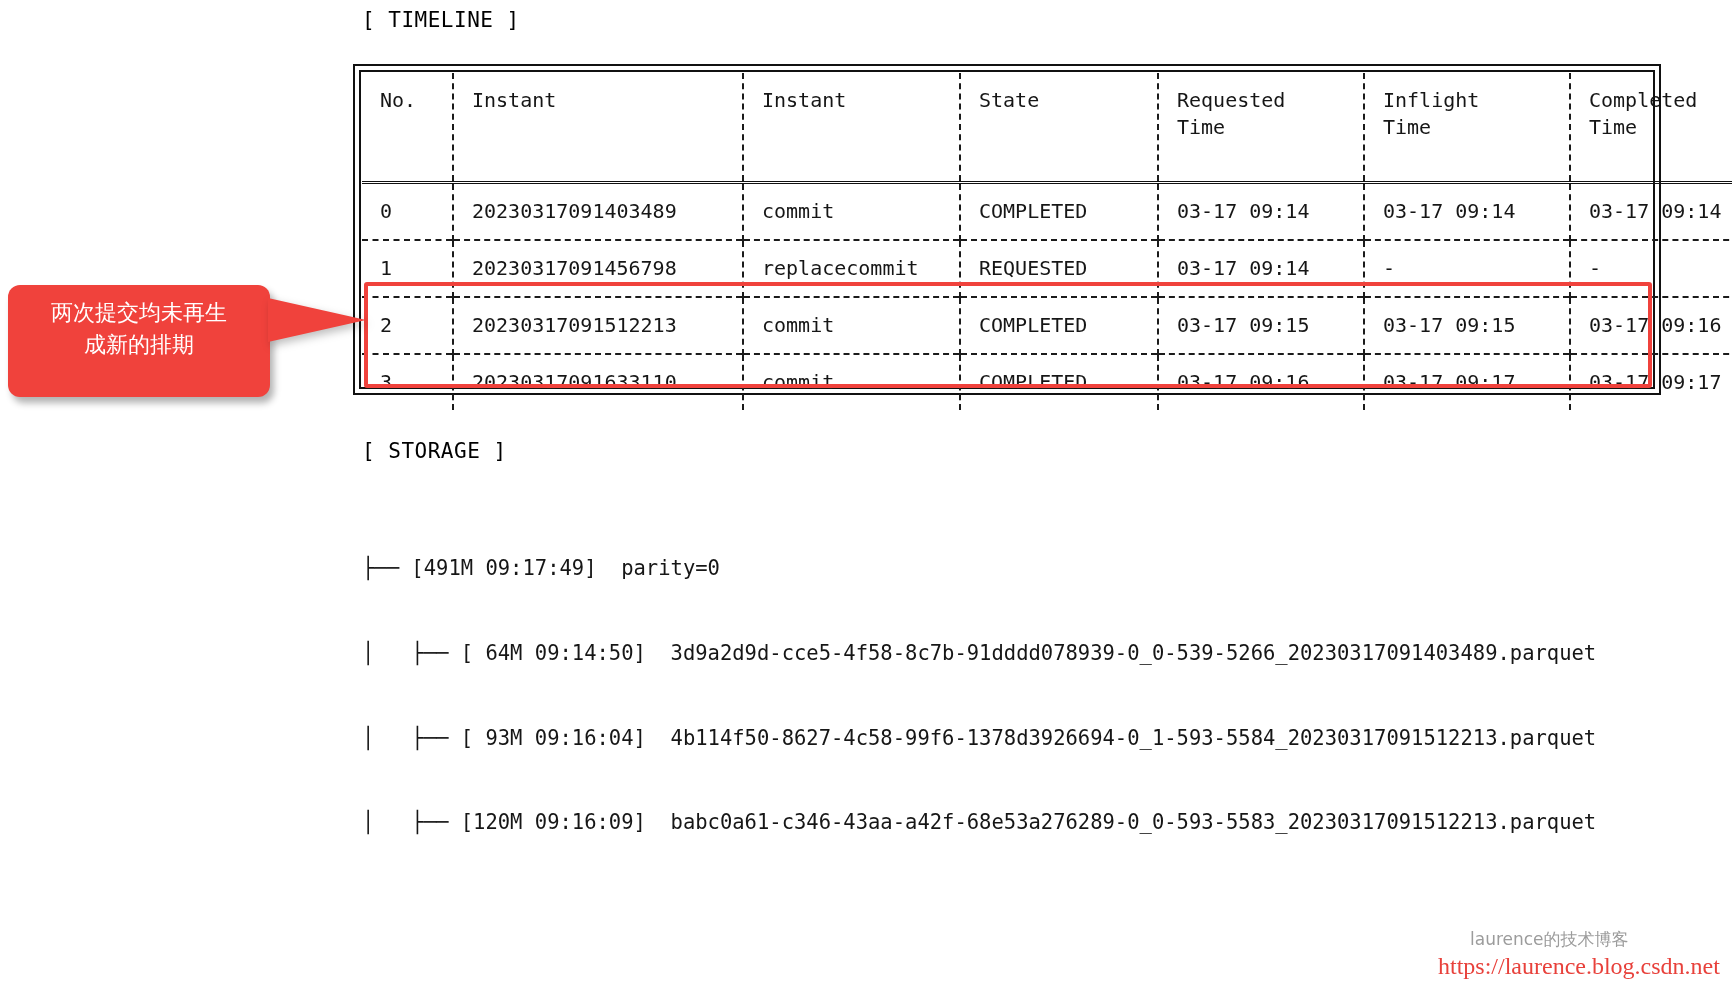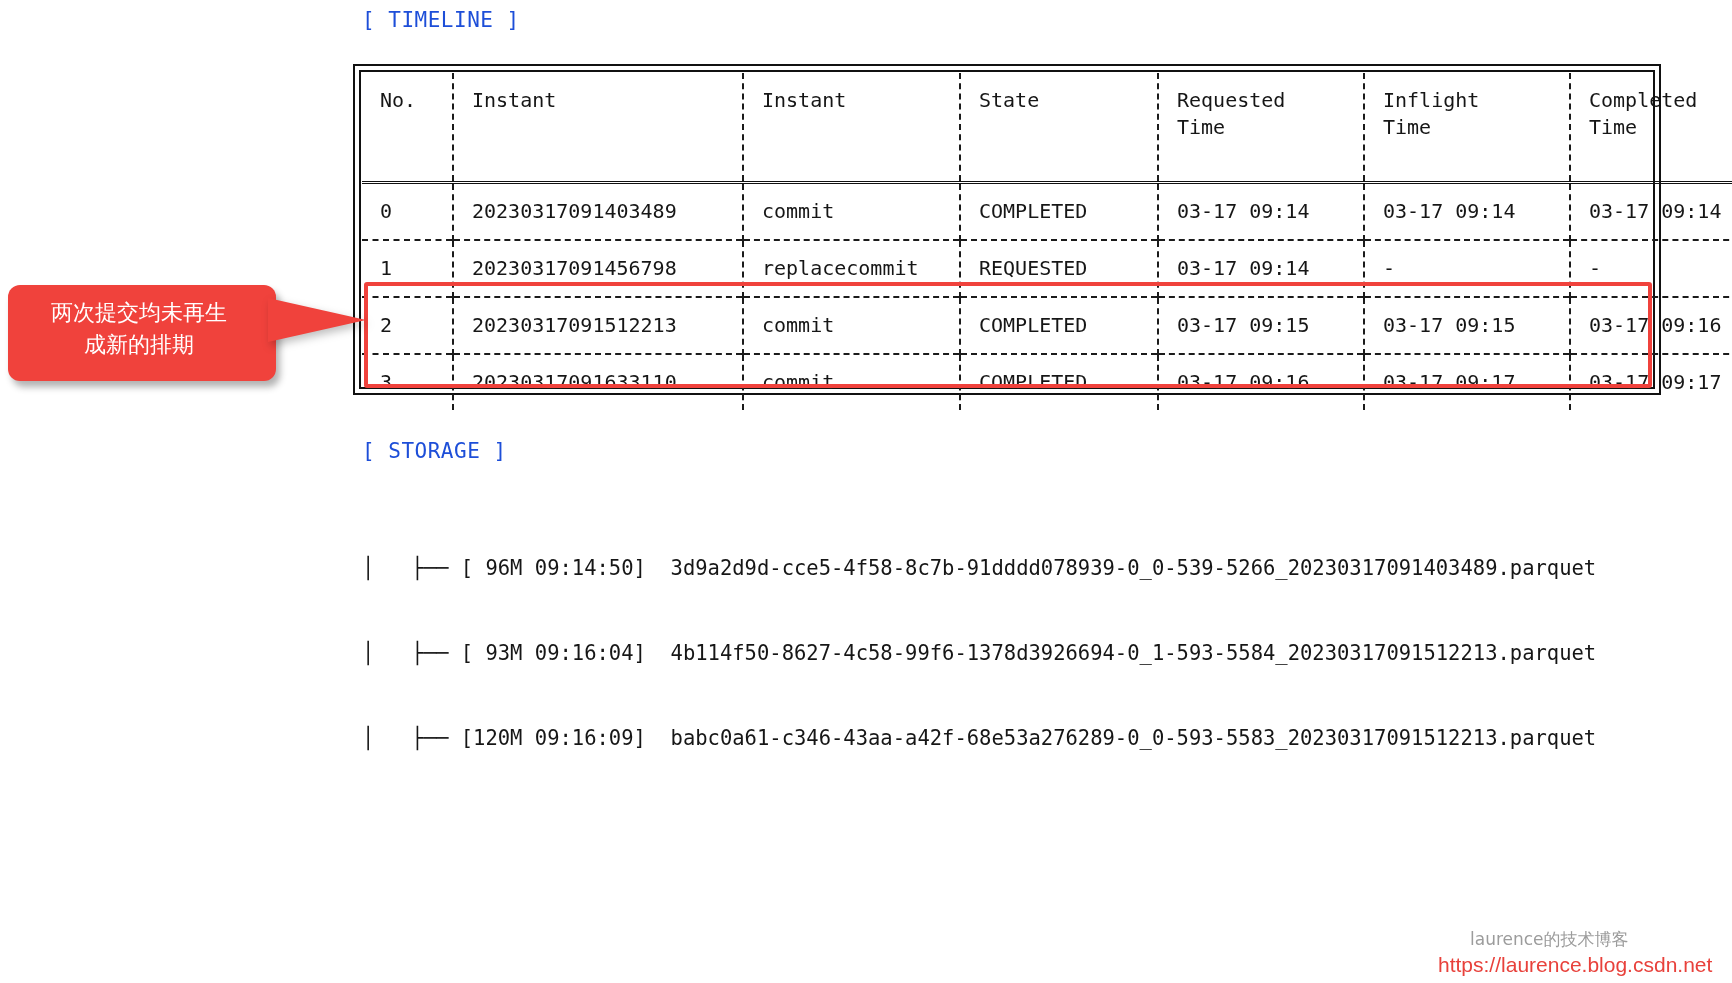--- a/index.html
+++ b/index.html
@@ -20,21 +20,21 @@
   .mono {
     font-family: "DejaVu Sans Mono", "Liberation Mono", monospace;
     white-space: pre;
   }
 
   
   .section-title {
     position: absolute;
     font-size: 21px;
     letter-spacing: 0.5px;
-    color: #1d4ed8;
+    color: #000000;
   }
   #timeline-title { left: 362px; top: 8px; }
   #storage-title  { left: 362px; top: 439px; }
 
   
   .table-wrap {
     position: absolute;
     left: 362px;
     top: 73px;
     width: 1290px;
@@ -108,26 +108,25 @@
     pointer-events: none;
     z-index: 3;
   }
 
   
   #callout {
     position: absolute;
     left: 8px;
     top: 285px;
     width: 262px;
-    height: 96px;
+    height: 112px;
     background: #f0423c;
     border-radius: 12px;
     box-shadow: 4px 6px 7px rgba(0,0,0,0.30);
     z-index: 4;
-    padding-left: 6px;
   }
   #callout-text {
     position: absolute;
     left: 0; top: 0;
     width: 262px;
     height: 88px;
     display: flex;
     flex-direction: column;
     align-items: center;
     justify-content: center;
@@ -170,23 +169,23 @@
     top: 928px;
     font-size: 17px;
     color: #9c9c9c;
     font-family: "DejaVu Sans", "Liberation Sans", sans-serif;
     white-space: pre;
   }
   #watermark-url {
     position: absolute;
     left: 1438px;
     top: 953px;
-    font-size: 21px;
+    font-size: 24px;
     color: #e8413b;
-    font-family: Liberation Sans, sans-serif;
+    font-family: Liberation Serif, serif;
     white-space: pre;
   }
 </style>
 </head>
 <body>
 
 <div class="section-title mono" id="timeline-title">[ TIMELINE ]</div>
 
 <div class="table-outer"></div>
 <div class="table-outer-inner"></div>
@@ -252,21 +251,22 @@
 
 <div id="callout">
   <div id="callout-text">两次提交均未再生
 成新的排期</div>
 </div>
 <div id="callout-arrow"></div>
 
 <div class="section-title mono" id="storage-title">[ STORAGE ]</div>
 
 <div id="storage-tree">
-  <span class="line">│   ├── [ 96M 09:14:50]  3d9a2d9d-cce5-4f58-8c7b-91dddd078939-0_0-539-5266_20230317091403489.parquet</span>
+  <span class="line">├── [491M 09:17:49]  parity=0</span>
+  <span class="line">│   ├── [ 64M 09:14:50]  3d9a2d9d-cce5-4f58-8c7b-91dddd078939-0_0-539-5266_20230317091403489.parquet</span>
   <span class="line">│   ├── [ 93M 09:16:04]  4b114f50-8627-4c58-99f6-1378d3926694-0_1-593-5584_20230317091512213.parquet</span>
   <span class="line">│   ├── [120M 09:16:09]  babc0a61-c346-43aa-a42f-68e53a276289-0_0-593-5583_20230317091512213.parquet</span>
   
   
   
   
   
   
   
 </div>

